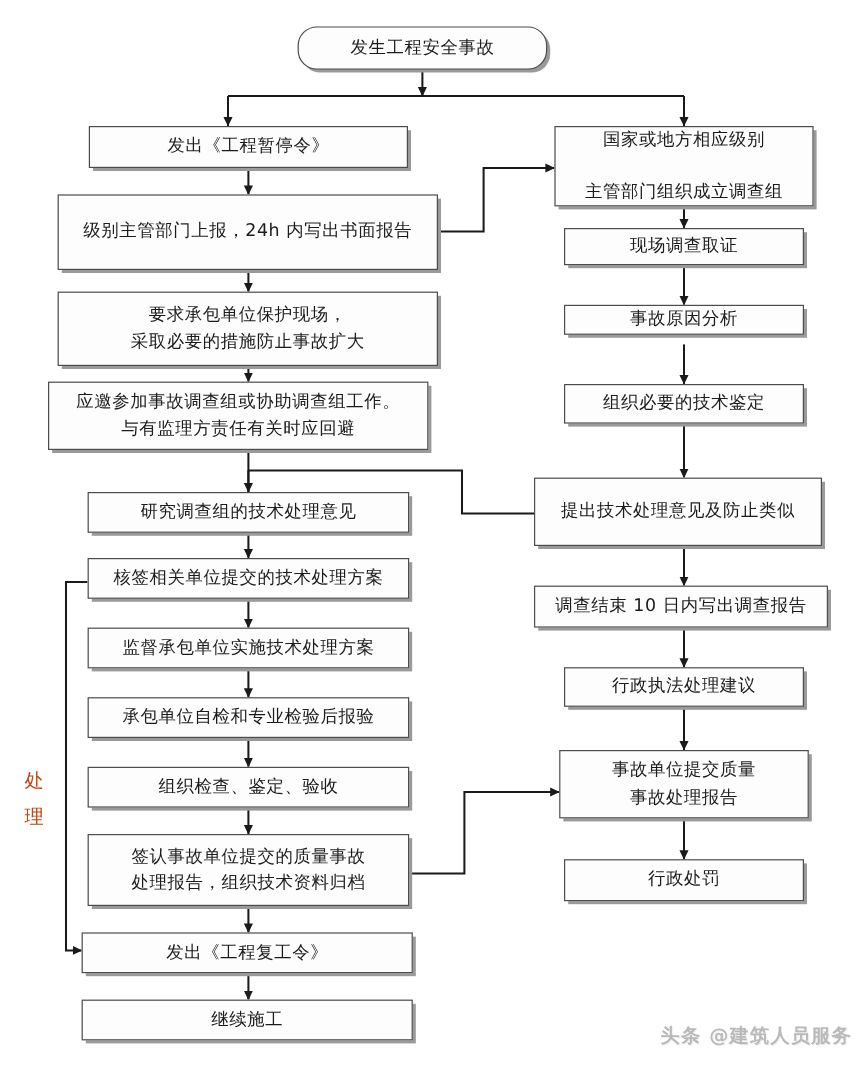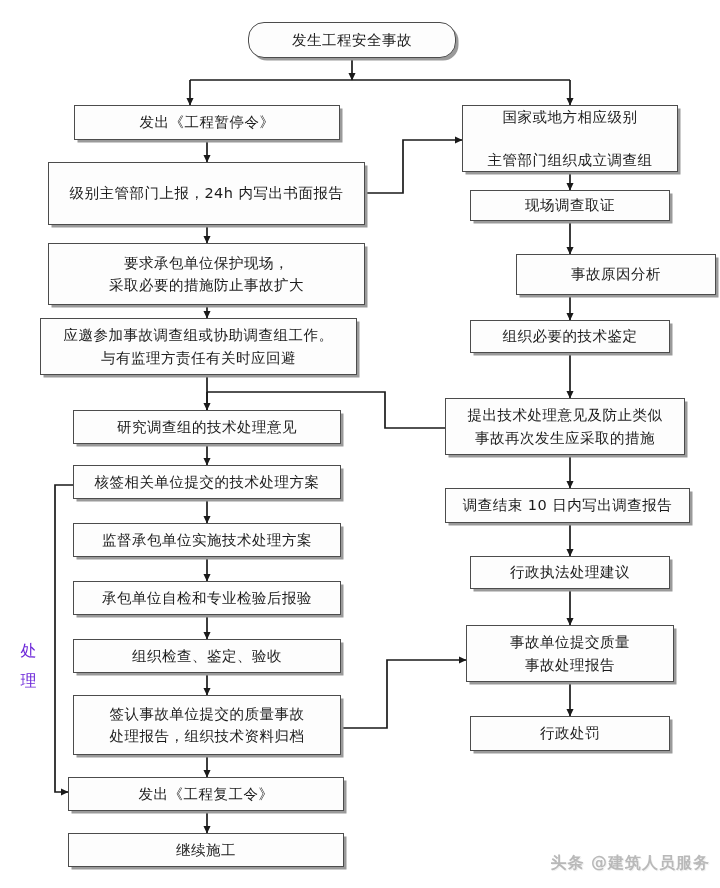--- a/index.html
+++ b/index.html
@@ -9,21 +9,21 @@
   svg.wires{position:absolute;left:0;top:0;width:720px;height:888px;pointer-events:none;}
   .node{position:absolute;box-sizing:border-box;
         background:#fdfdfd;
         border:1.4px solid #4c4c4c;
         box-shadow:3px 3px 0 -0.5px #9a9a9a;
         display:flex;align-items:center;justify-content:center;
         text-align:center;color:#1b1b1b;
         font-size:14.5px;line-height:1.55;letter-spacing:.5px;
         font-family:"DejaVu Sans","Liberation Sans",sans-serif;}
   .node span{display:block;padding:0 6px;}
-  .vlabel{position:absolute;color:#6d28d9;font-size:16px;line-height:1.9;
+  .vlabel{position:absolute;color:#c2410c;font-size:16px;line-height:1.9;
           text-align:center;letter-spacing:1px;}
   .watermark{position:absolute;right:10px;bottom:14px;
              font-size:16px;letter-spacing:1px;color:#b9b9b9;
              text-shadow:1px 1px 0 #f2f2f2;font-weight:bold;}
 </style>
 </head>
 <body>
 
 <div id="canvas">
 
@@ -129,31 +129,30 @@
 
   <div class="node" style="left:462px;top:105px;width:216px;height:67px;flex-direction:column;justify-content:space-between;">
     <span>国家或地方相应级别</span>
     <span>主管部门组织成立调查组</span>
   </div>
 
   <div class="node" style="left:470px;top:190px;width:200px;height:31px;">
     <span>现场调查取证</span>
   </div>
 
-  <div class="node" style="left:470px;top:254px;width:200px;height:41px;margin-left:46px;">
+  <div class="node" style="left:470px;top:254px;width:200px;height:25px;">
     <span>事故原因分析</span>
   </div>
 
   <div class="node" style="left:470px;top:320px;width:200px;height:33px;">
     <span>组织必要的技术鉴定</span>
   </div>
 
   <div class="node" style="left:445px;top:398px;width:240px;height:57px;flex-direction:column;">
     <span>提出技术处理意见及防止类似</span>
-    <span>事故再次发生应采取的措施</span>
   </div>
 
   <div class="node" style="left:445px;top:488px;width:245px;height:35px;">
     <span>调查结束 10 日内写出调查报告</span>
   </div>
 
   <div class="node" style="left:470px;top:556px;width:200px;height:33px;">
     <span>行政执法处理建议</span>
   </div>
 

